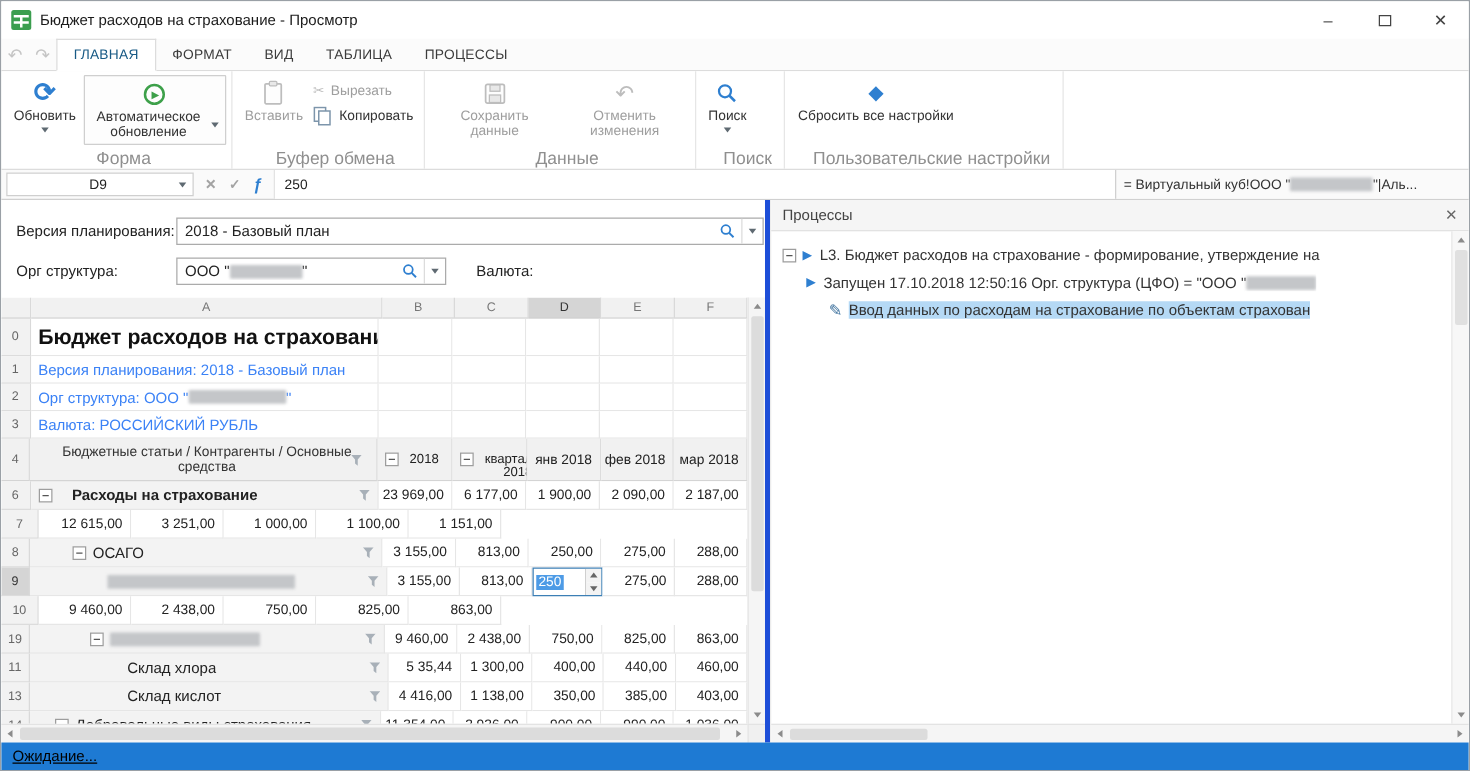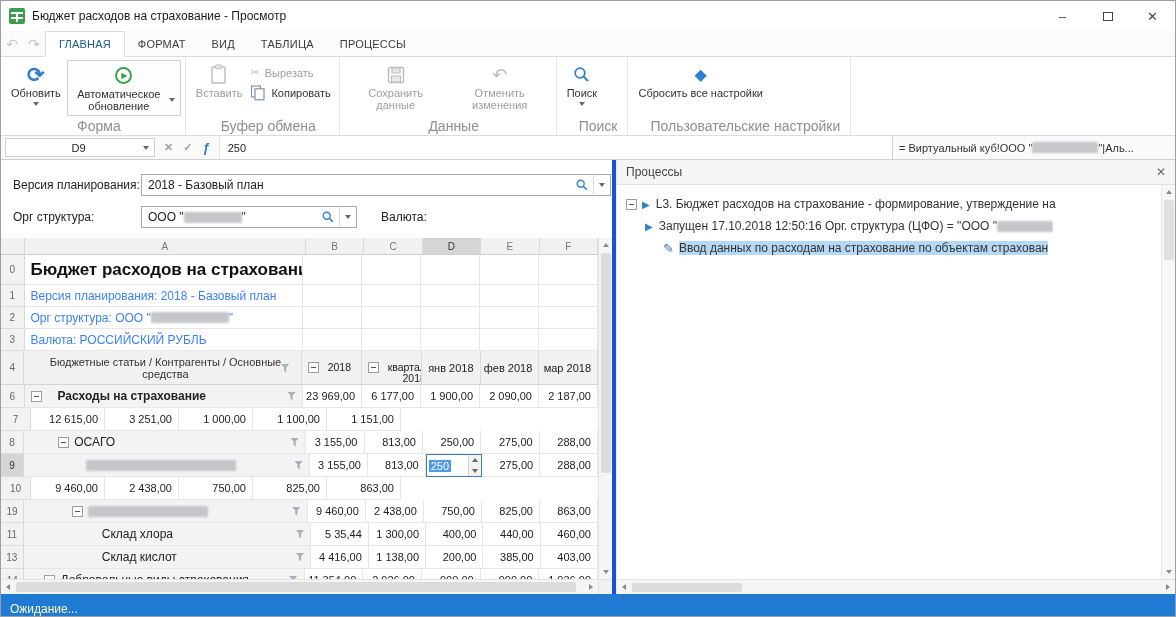--- a/index.html
+++ b/index.html
@@ -141,21 +141,21 @@
   .ptext { font-size:12px; color:#333; overflow:hidden; display:flex; align-items:center; }
   .play { color:#2e7fd0; font-size:10px; margin-right:6px; }
   .pencil { color:#41749f; font-size:13px; margin-right:5px; }
   .hl { background:#b5d9f5; }
   .pvscroll { width:14px; background:#f7f7f7; border-left:1px solid #e8e8e8; display:flex; flex-direction:column; align-items:center; }
   .pvthumb { width:10px; height:60px; background:#e0e0e0; border-radius:2px; margin-top:1px; }
   .proc-hscroll { flex:0 0 14px; background:#f5f5f5; border-top:1px solid #e3e3e3; display:flex; align-items:center; }
   .phthumb { width:110px; height:9px; background:#dcdcdc; border-radius:2px; margin:0 1px; }
 
   
-  .statusbar { flex:0 0 22px; background:#1e7ad3; color:#fef9c3; display:flex; align-items:flex-end; padding:0 9px; font-size:12px; }
+  .statusbar { flex:0 0 22px; background:#1e7ad3; color:#000000; display:flex; align-items:center; padding:0 9px; font-size:12px;text-decoration:underline; }
 
   
   .icsvg { display:block; }
 </style>
 </head>
 <body>
 
 <div class="window">
 
   <div class="titlebar">
@@ -537,21 +537,21 @@
                 <div class="cell v">460,00</div>
               </div>
               <div class="grow">
                 <div class="cell rn">13</div>
                 <div class="cell a" style="padding-left: 78px;">
                   <span class="lbl">Склад кислот</span>
                   <span class="funnel"></span>
                 </div>
                 <div class="cell v">4 416,00</div>
                 <div class="cell v">1 138,00</div>
-                <div class="cell v">200,00</div>
+                <div class="cell v">350,00</div>
                 <div class="cell v">385,00</div>
                 <div class="cell v">403,00</div>
               </div>
               <div class="grow">
                 <div class="cell rn">14</div>
                 <div class="cell a" style="padding-left: 20px;">
                   <span class="cbox"></span>
                   <span class="lbl">Добровольные виды страхования</span>
                   <span class="funnel"></span>
                 </div>

